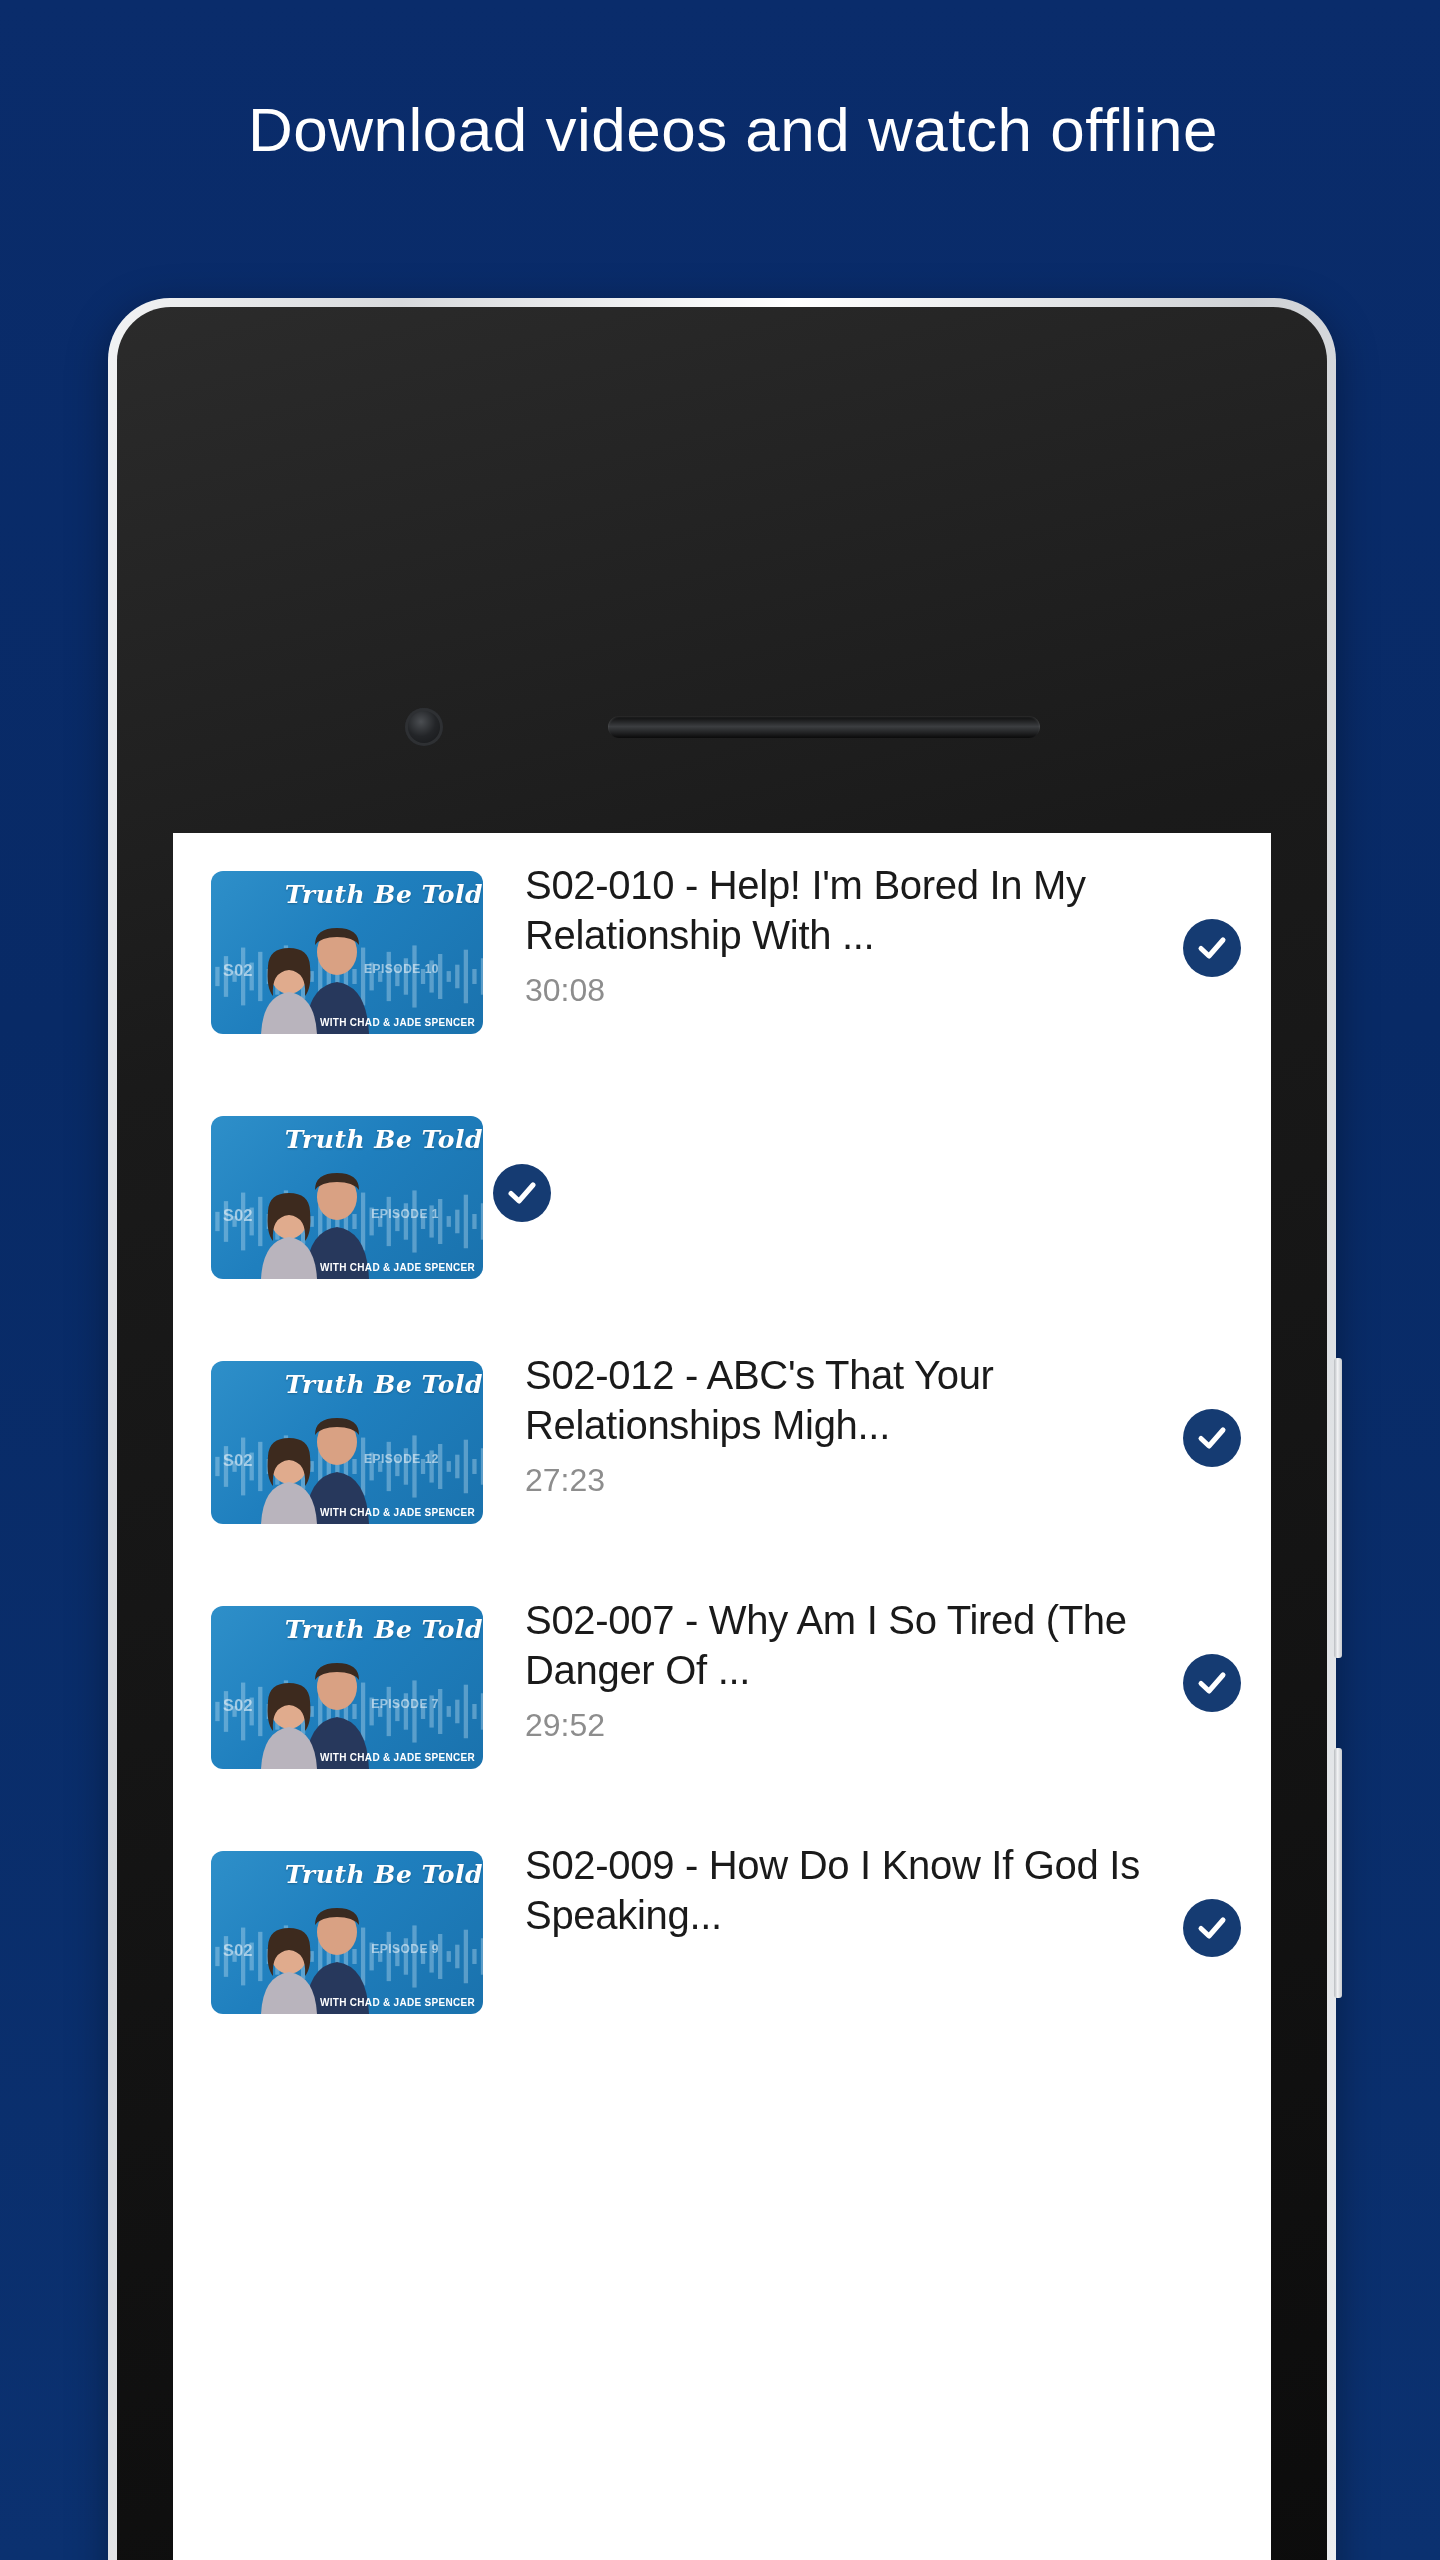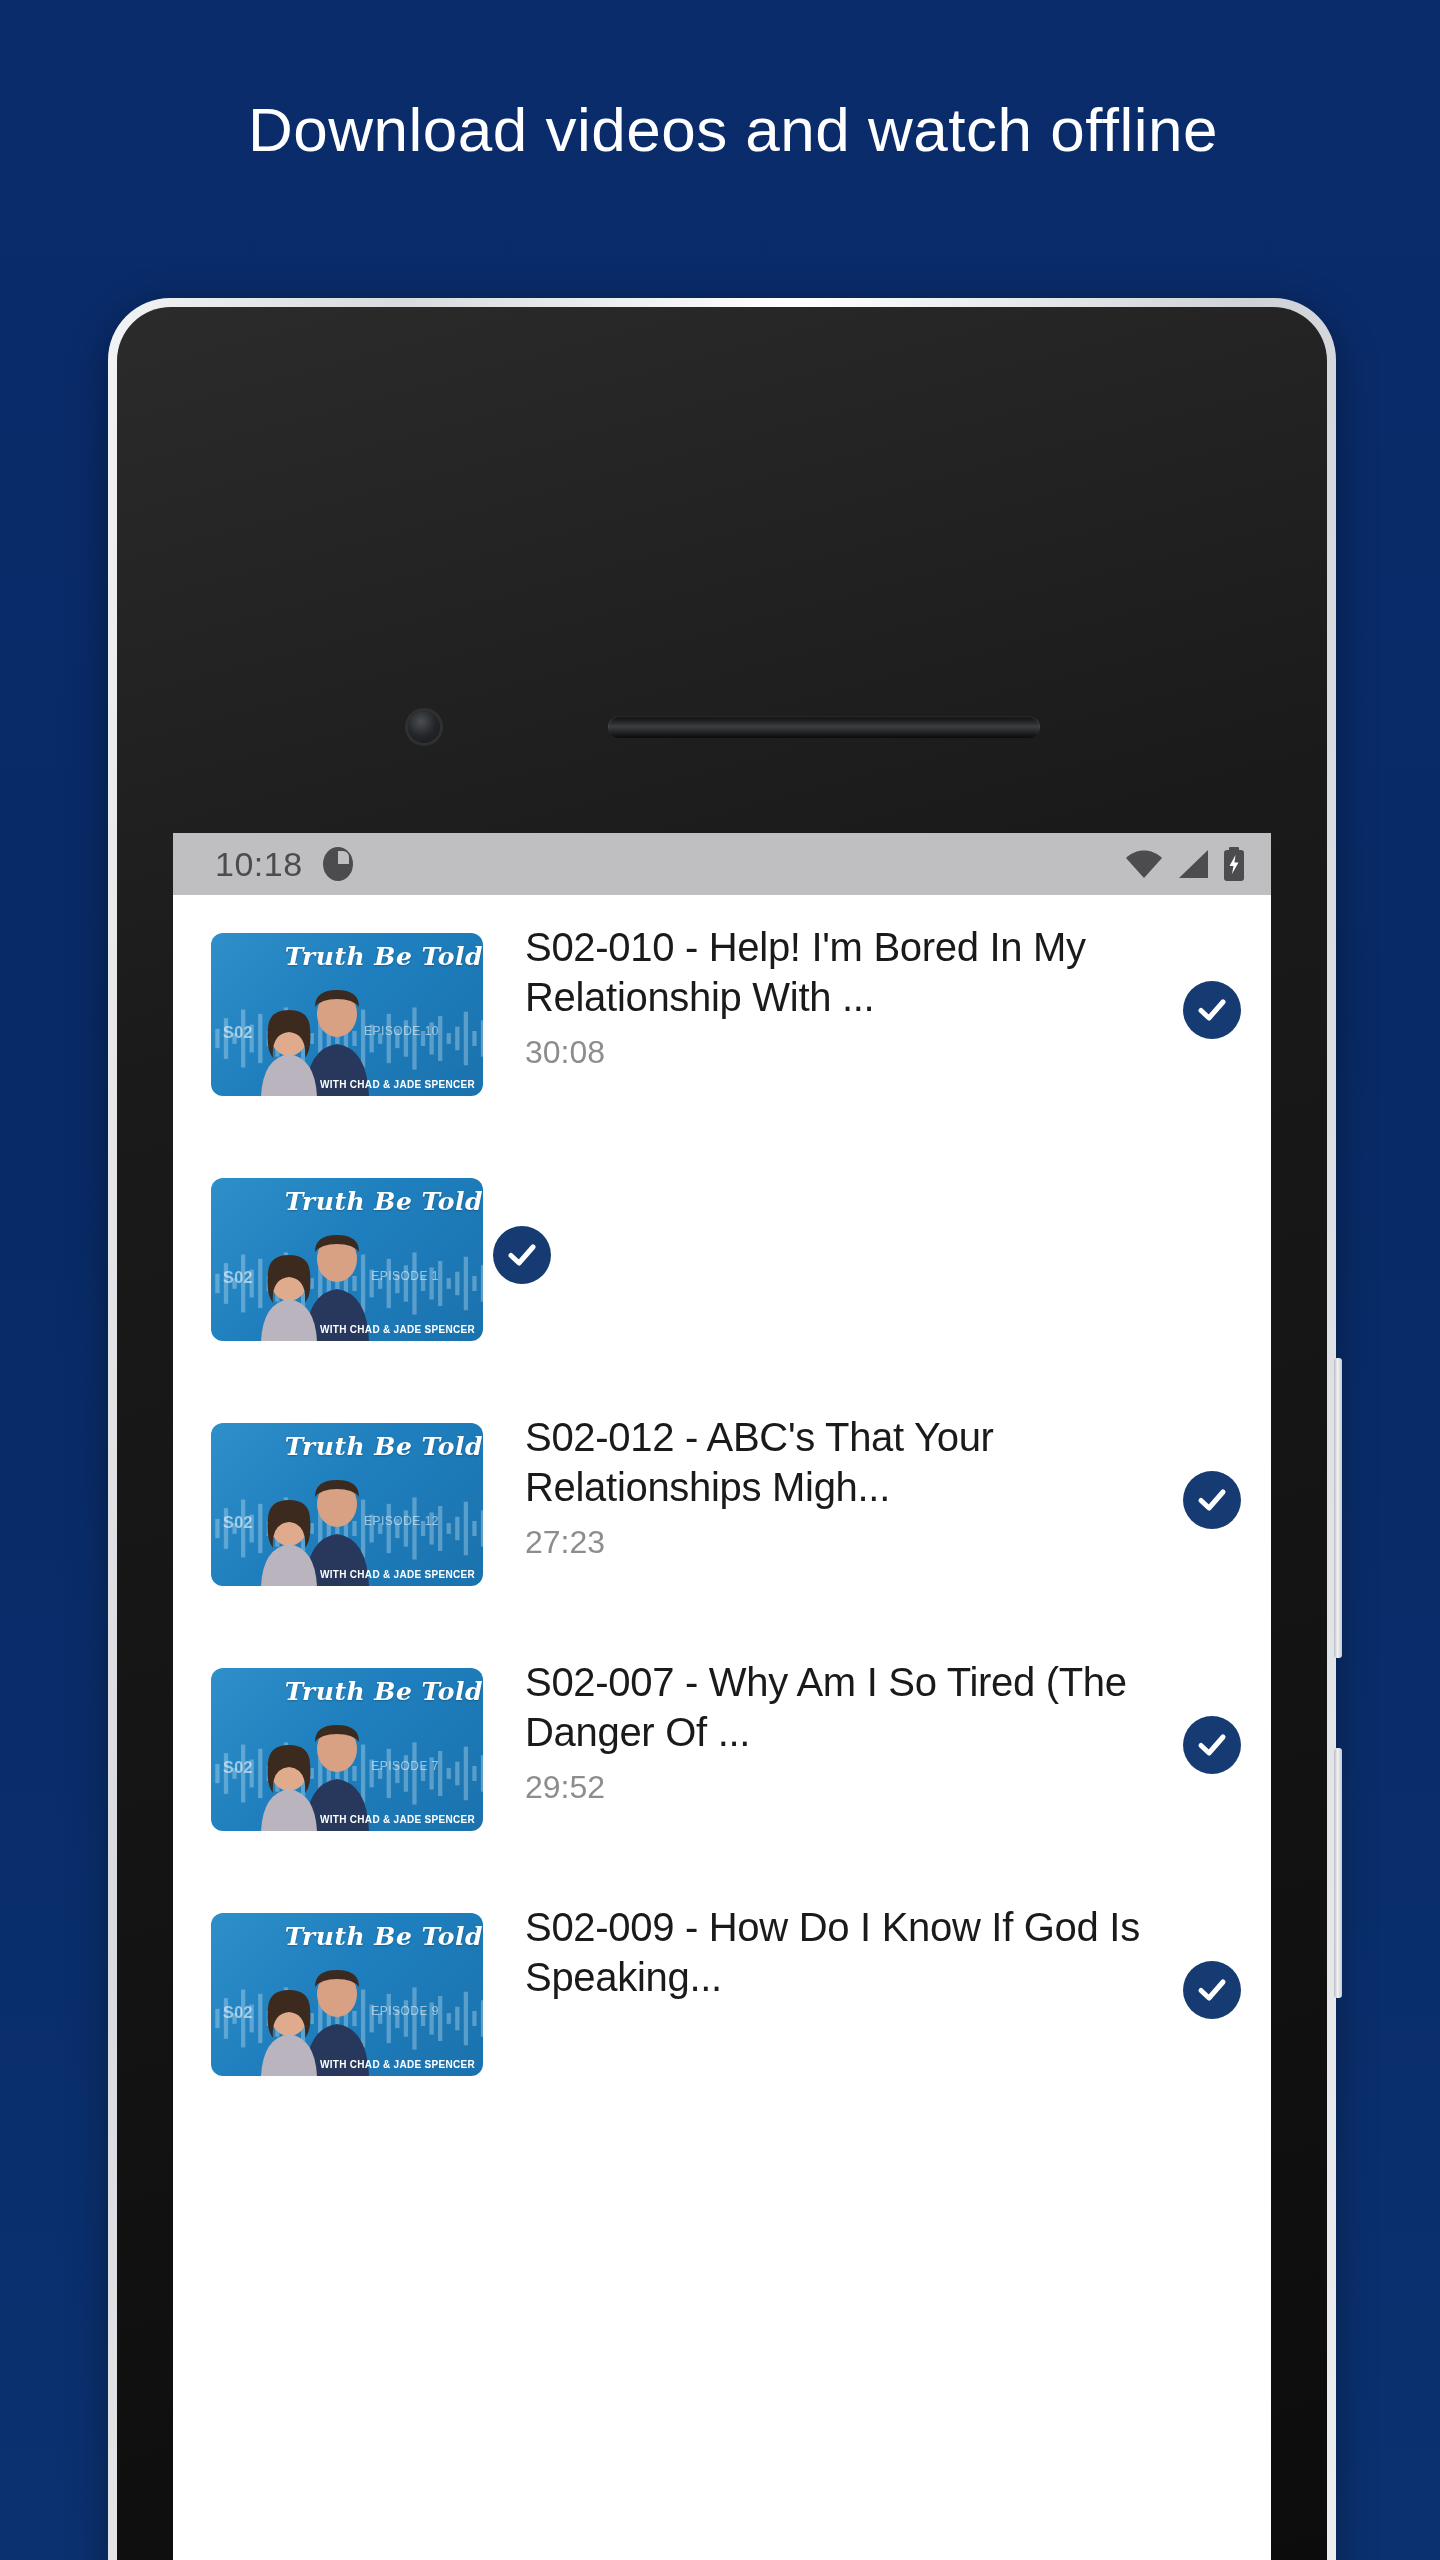--- a/index.html
+++ b/index.html
@@ -231,21 +231,21 @@
     font-size: 16px;
     font-weight: 700;
     letter-spacing: 0.5px;
   }
   .thumb .episode {
     position: absolute;
     right: 44px;
     top: 56%;
     color: rgba(255,255,255,0.55);
     font-size: 12px;
-    font-weight: 400;
+    font-weight: 700;
     letter-spacing: 0.5px;
   }
   .thumb .hosts {
     position: absolute;
     right: 8px;
     bottom: 6px;
     color: #ffffff;
     font-size: 10px;
     font-weight: 700;
     letter-spacing: 0.3px;
@@ -305,44 +305,20 @@
   <div id="phone-body"></div>
 
   <div class="side-btn" id="side-btn-volume"></div>
   <div class="side-btn" id="side-btn-power"></div>
 
   <div id="front-camera"></div>
   <div id="earpiece"></div>
 
   <div id="screen">
 
-    <div id="status-bar">
-      <span id="status-time">10:18</span>
-
-      <span id="status-dot-icon">
-        <span class="oval"></span>
-        <span class="notch"></span>
-      </span>
-
-      <span id="status-spacer"></span>
-
-      <svg class="status-right-icon" width="38" height="30" viewBox="0 0 38 30">
-        <path d="M19 29 L1 9 C6 4 12.5 1.5 19 1.5 C25.5 1.5 32 4 37 9 Z" fill="#4c4c4f"></path>
-      </svg>
-
-      <svg class="status-right-icon" width="34" height="30" viewBox="0 0 34 30">
-        <path d="M32 1 L32 29 L3 29 Z" fill="#4c4c4f"></path>
-      </svg>
-
-      <svg class="status-right-icon" width="22" height="34" viewBox="0 0 22 34">
-        <rect x="6" y="0" width="10" height="4" rx="1" fill="#4c4c4f"></rect>
-        <rect x="1" y="3" width="20" height="31" rx="3" fill="#4c4c4f"></rect>
-        <path d="M12.5 8 L6.5 19 L10.5 19 L9 27 L15.5 15.5 L11.5 15.5 Z" fill="#ffffff"></path>
-      </svg>
-    </div>
 
 
     <div id="download-list">
 
       <div class="list-item">
         <div class="thumb">
           <svg class="wave" viewBox="0 0 272 70" preserveAspectRatio="none">
             <g fill="#cfe8f7">
               <rect x="4" y="26" width="4" height="18"></rect>
                 <rect x="12" y="16" width="4" height="38"></rect>

